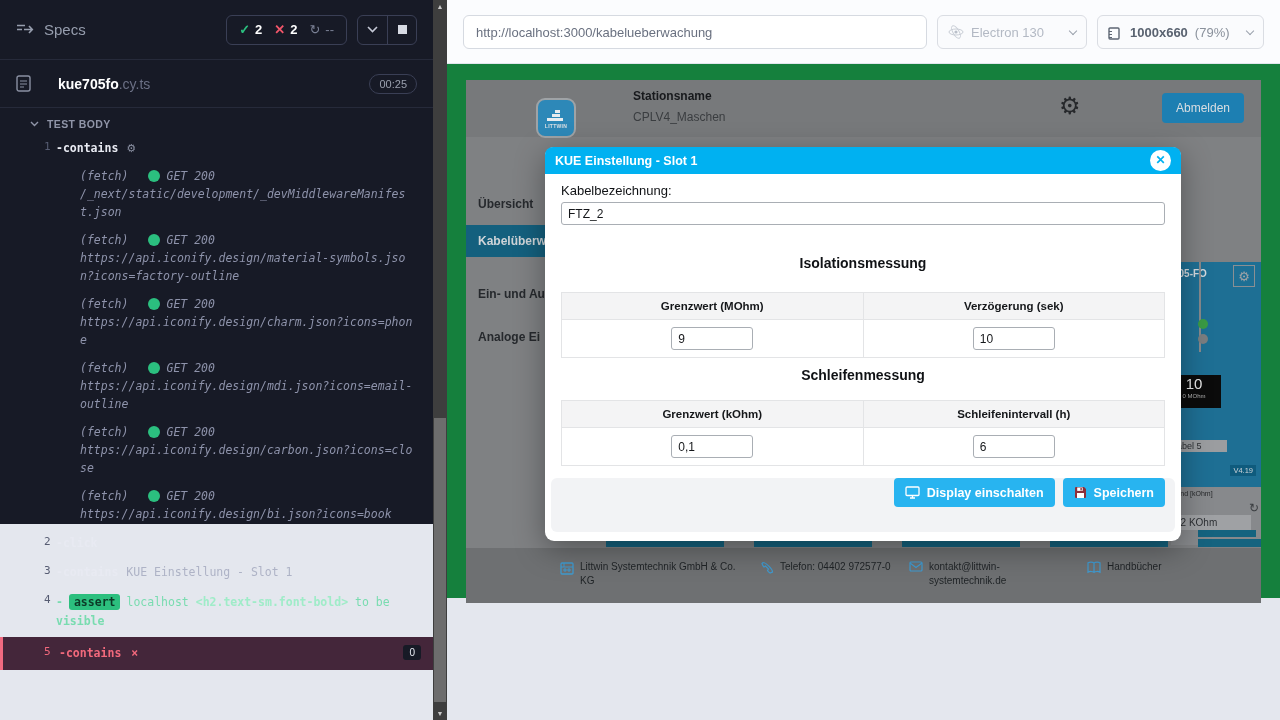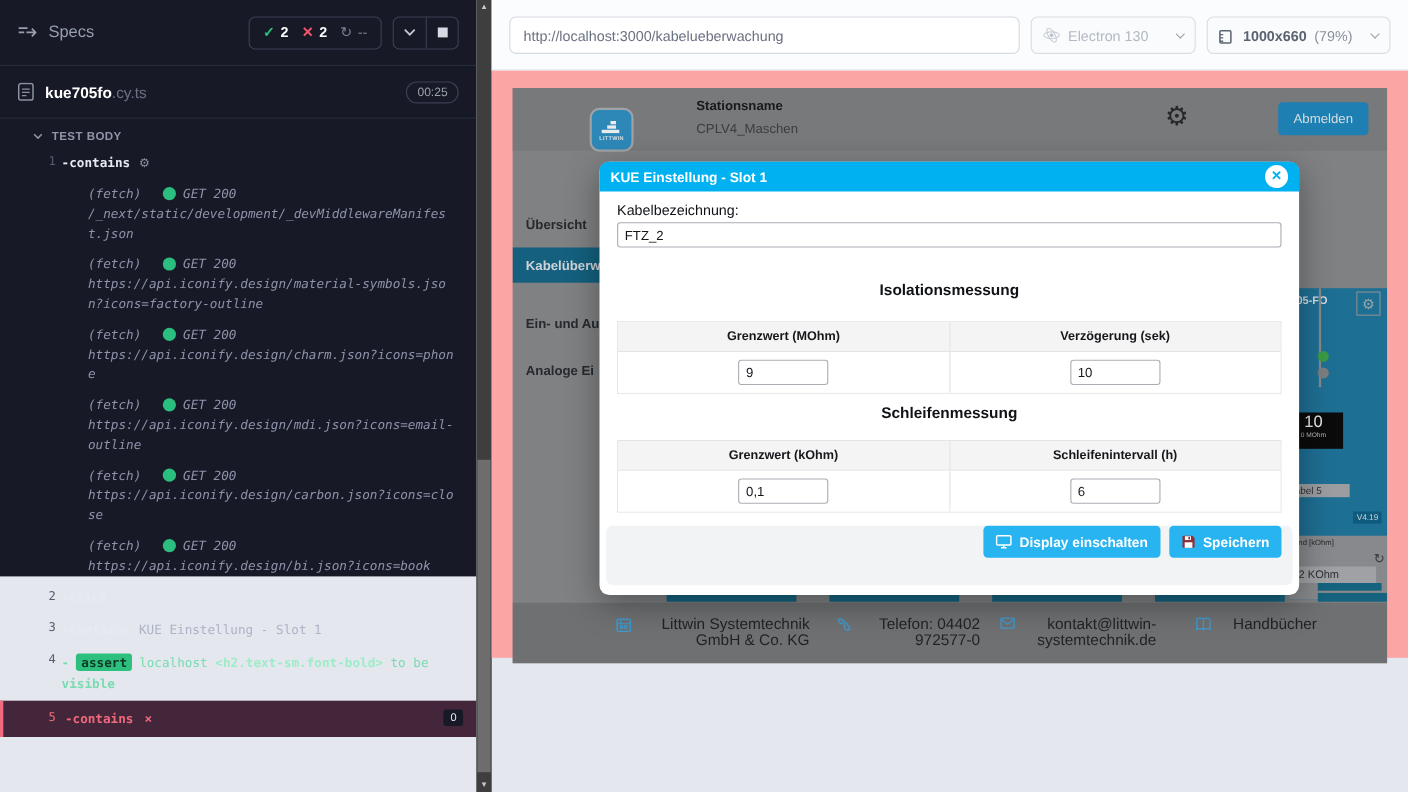--- a/index.html
+++ b/index.html
@@ -19,21 +19,21 @@
   .stat .fail-ico { color:#f2566a; font-weight:bold; }
   .stat .pend-ico, .stat .pend-num { color:#7a8095; font-weight:normal; }
   .hdr-btns { margin-left:10px; display:flex; border:1px solid #3a3f55; border-radius:6px;
     height:30px; overflow:hidden; }
   .hdr-btn { width:29px; display:flex; align-items:center; justify-content:center; cursor:pointer; }
   .hdr-btn + .hdr-btn { border-left:1px solid #3a3f55; }
   .stop-square { width:9px; height:9px; background:#d7dae3; }
 
   .spec-row { height:48px; display:flex; align-items:center; padding:0 16px;
     border-bottom:1px solid #262a3a; }
-  .spec-name { margin-left:10px; font-size:14px; }
+  .spec-name { margin-left:27px; font-size:14px; }
   .spec-name b { color:#ffffff; }
   .spec-name span.ext { color:#6b7085; }
   .time-pill { margin-left:auto; border:1px solid #3a3f55; border-radius:11px;
     color:#9aa0ae; font-size:11px; padding:3px 9px; }
 
   .testbody-row { display:flex; align-items:center; gap:8px; padding:10px 16px 4px 30px;
     color:#9095a8; font-size:10.5px; font-weight:bold; letter-spacing:.4px; }
 
   .cmds { font-family:"DejaVu Sans Mono", monospace; font-size:11.5px; }
   .cmd-row { display:flex; align-items:flex-start; padding:6px 12px 6px 0; }
@@ -68,21 +68,21 @@
   
   .vscroll { position:absolute; left:433px; top:0; width:14px; height:720px; background:#3e3e3e; }
   .vscroll .arrow { position:absolute; left:0; width:14px; text-align:center;
     color:#c9c9c9; font-size:7px; }
   .vscroll .arrow.up { top:3px; }
   .vscroll .arrow.down { bottom:3px; }
   .vscroll .thumb { position:absolute; left:1px; width:12px; top:418px; height:284px;
     background:#6d6d6d; }
 
   
-  .main { position:absolute; left:447px; top:0; width:833px; height:598px; background:#fca5a5; }
+  .main { position:absolute; left:447px; top:0; width:833px; height:598px; background:#15803d; }
   .topbar { position:absolute; left:0; top:0; width:833px; height:64px; background:#fbfcfe;
     border-bottom:1px solid #e2e6ee; }
   .url-input { position:absolute; left:16px; top:15px; width:464px; height:34px;
     border:1px solid #d6dae1; border-radius:6px; background:#fff; color:#6a7180;
     font-size:13px; padding:0 12px; font-family:"Liberation Sans",sans-serif; }
   .select-box { position:absolute; top:15px; height:34px; border:1px solid #dadde3;
     border-radius:6px; background:#fafbfd; display:flex; align-items:center; gap:7px;
     padding:0 10px; cursor:pointer; }
   .browser-box { left:490px; width:150px; color:#b3b9c4; font-size:13px; }
   .viewport-box { left:650px; width:167px; color:#596270; font-size:13px; font-weight:bold; }
@@ -133,22 +133,22 @@
   .sp-rval { position:absolute; left:4px; top:28px; width:80px; background:#9fa1a4;
     color:#2c2f33; font-size:10px; padding:2px 4px; }
 
   
   .sliver { position:absolute; left:0; top:450px; width:795px; height:18px; }
   .sliver .grp { position:absolute; top:0; height:18px; }
   .sliver .b1 { position:absolute; left:0; top:0; width:58px; height:7px; background:#15637f; }
   .sliver .b2 { position:absolute; left:0; top:9px; width:118px; height:8px; background:#15637f; }
 
   .app-footer { position:absolute; left:0; top:468px; width:795px; height:55px; background:#6e7072; }
-  .f-item { position:absolute; top:12px; display:flex; gap:20px; font-size:14px;
-    color:#1f2326; line-height:14px;text-align:right; }
+  .f-item { position:absolute; top:12px; display:flex; gap:6px; font-size:10px;
+    color:#1f2326; line-height:14px; }
   .f-item svg { flex:0 0 auto; margin-top:1px; }
 
   
   .modal { position:absolute; left:98px; top:147px; width:636px; height:394px; background:#fff;
     border-radius:9px; box-shadow:0 8px 30px rgba(0,0,0,.35); }
   .modal-header { position:absolute; left:0; top:0; width:636px; height:27px; background:#00b1f1;
     border-radius:8px 8px 0 0; display:flex; align-items:center; padding:0 10px; }
   .modal-title { color:#fff; font-size:12.5px; font-weight:bold; }
   .modal-close { margin-left:auto; width:21px; height:21px; border-radius:50%; background:#fff;
     color:#00b1f1; font-size:12px; font-weight:bold; text-align:center; line-height:21px; cursor:pointer; }

